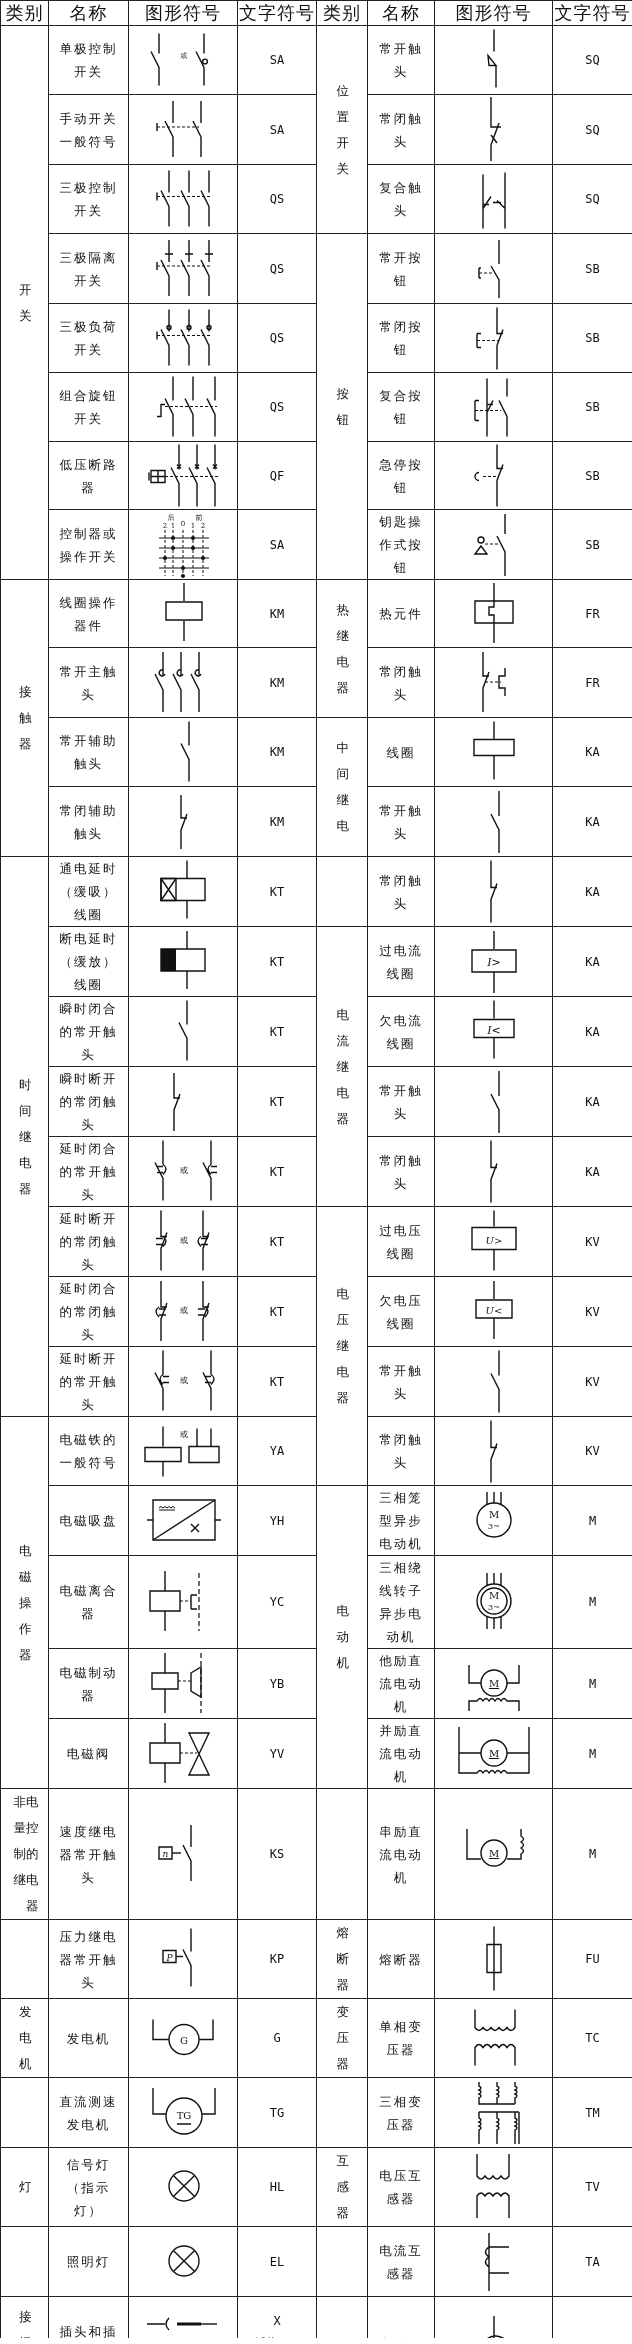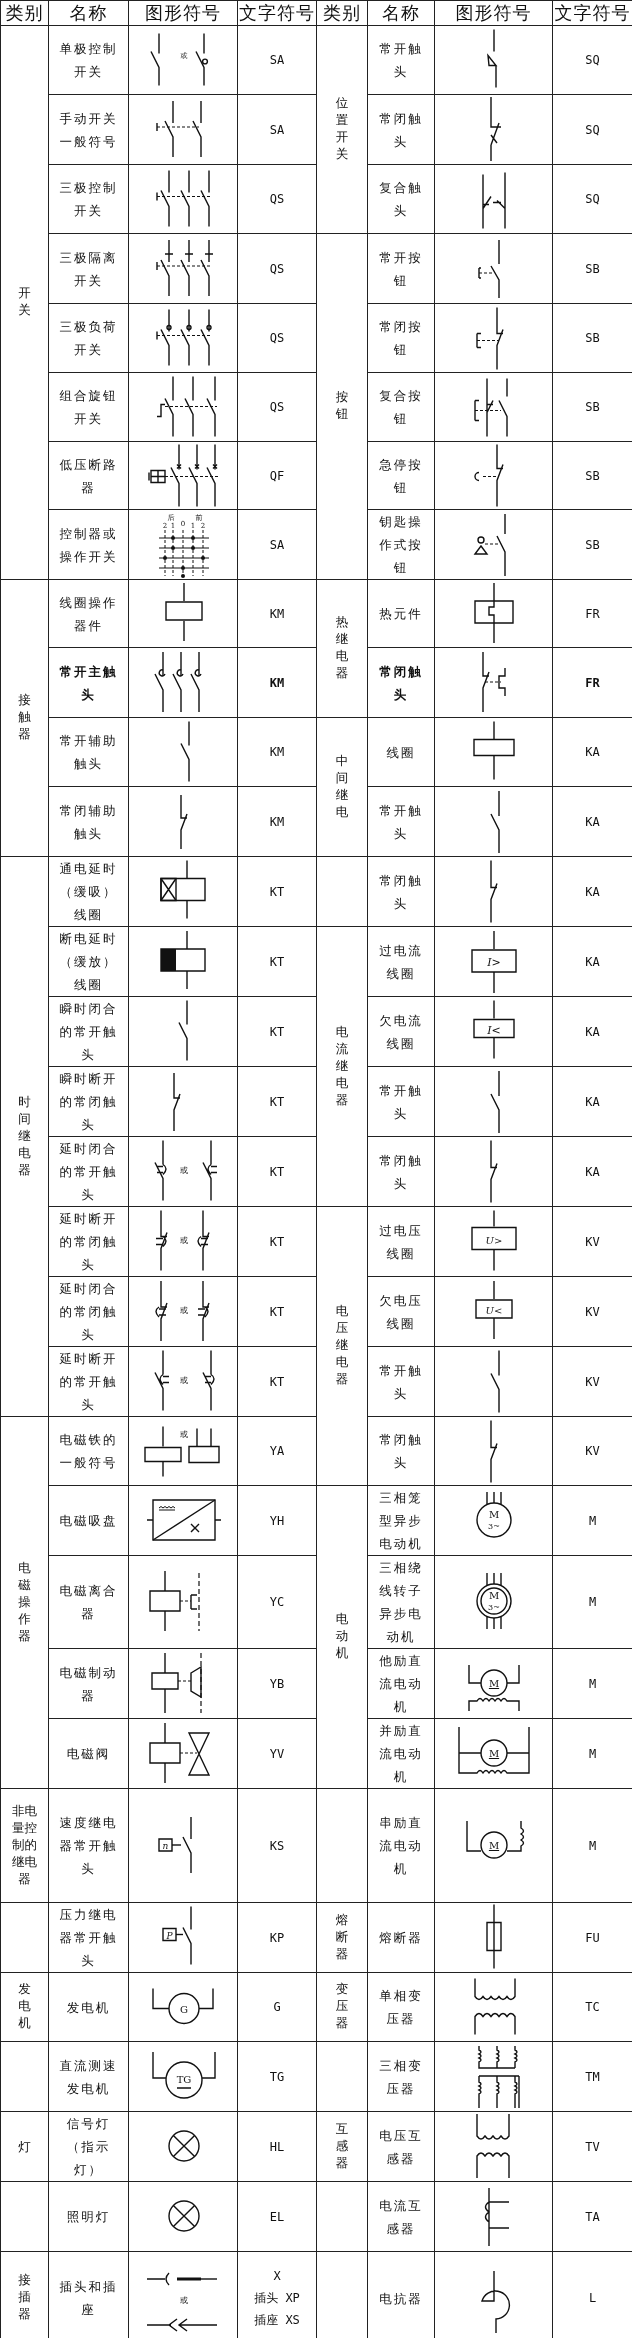--- a/index.html
+++ b/index.html
@@ -3,21 +3,21 @@
 <meta charset="utf-8">
 <style>
   html, body { margin: 0; padding: 0; background: #ffffff; }
   body { width: 632px; height: 2344px; position: relative; overflow: hidden;
          font-family: "DejaVu Sans", "Liberation Sans", sans-serif; color: #111; }
   table { position: absolute; left: 0; top: 0; width: 632px; border-collapse: collapse; table-layout: fixed; }
   td, th { border: 1.3px solid #222; padding: 0; text-align: center; vertical-align: middle; overflow: hidden; }
   th { font-weight: normal; font-size: 18px; height: 23px; letter-spacing: 1px; }
   td.name { font-size: 12.5px; line-height: 23px; padding: 0 6px; letter-spacing: 2px; }
   td.cat { font-size: 12.5px; line-height: 23px; }
-  td.cat .v { display: inline-block; width: 14px; word-break: break-all; line-height: 17px; }
+  td.cat .v { display: inline-block; width: 14px; word-break: break-all; line-height: 26px; text-align: right; }
   td.cat.narrow .v { width: 28px; }
   td.code { font-family: "DejaVu Sans Mono", "Liberation Mono", monospace; font-size: 12px; line-height: 22px; }
   td.sym svg { display: block; margin: 0 auto; }
   svg { overflow: visible; }
   svg * { vector-effect: non-scaling-stroke; }
   .bottom-blank { position: absolute; left: 0; top: 2338px; width: 632px; height: 6px; background: #fff; }
 </style>
 </head>
 <body>
 
@@ -248,21 +248,21 @@
         <td class="sym">
           <svg width="110" height="64" viewBox="0 3 110 64" xmlns="http://www.w3.org/2000/svg">
             <path stroke="#111" stroke-width="1.4" fill="none" d="M55 4 V22"></path>
             <rect stroke="#111" stroke-width="1.4" fill="none" x="36" y="22" width="38" height="22"></rect>
             <path stroke="#111" stroke-width="1.4" fill="none" d="M55 22 V28 H50 V36 H55 V44"></path>
             <path stroke="#111" stroke-width="1.4" fill="none" d="M55 44 V64"></path>
           </svg>
         </td>
         <td class="code">FR</td>
       </tr>
-      <tr style="height: 70px; font-weight: bold;">
+      <tr style="height: 70px;">
         <td class="name">常开主触头</td>
         <td class="sym">
           <svg width="110" height="66" viewBox="0 2 110 66" xmlns="http://www.w3.org/2000/svg">
             <path stroke="#111" stroke-width="1.4" fill="none" d="M34 4 V28 M26 26 L34 42 V64"></path>
             <path stroke="#111" stroke-width="1.4" fill="none" d="M52 4 V28 M44 26 L52 42 V64"></path>
             <path stroke="#111" stroke-width="1.4" fill="none" d="M70 4 V28 M62 26 L70 42 V64"></path>
             <path stroke="#111" stroke-width="1.4" fill="none" d="M36 26 a3 3 0 1 1 -2 -4 M54 26 a3 3 0 1 1 -2 -4 M72 26 a3 3 0 1 1 -2 -4"></path>
           </svg>
         </td>
         <td class="code">KM</td>

